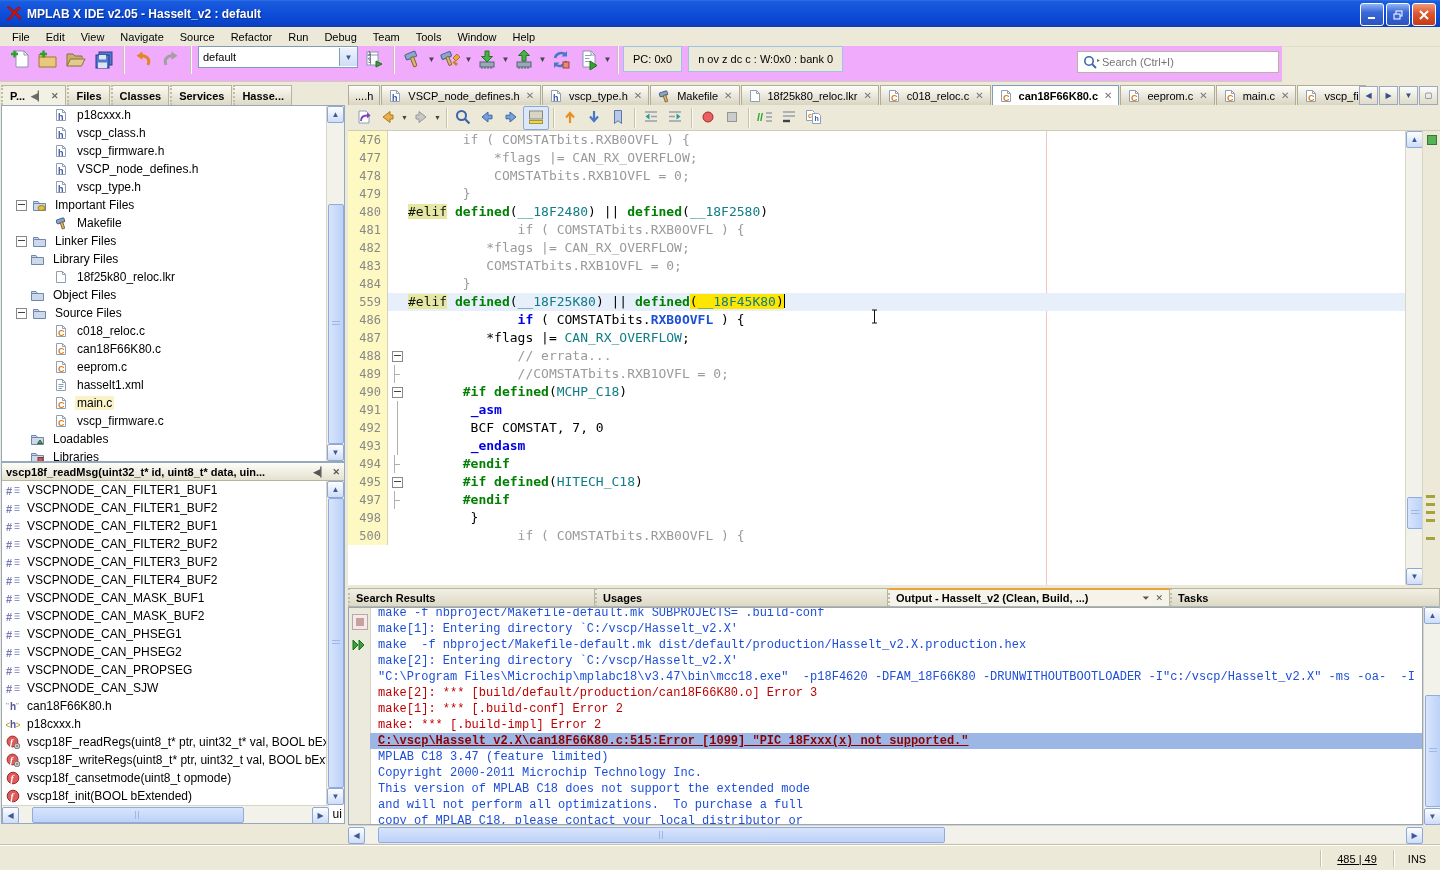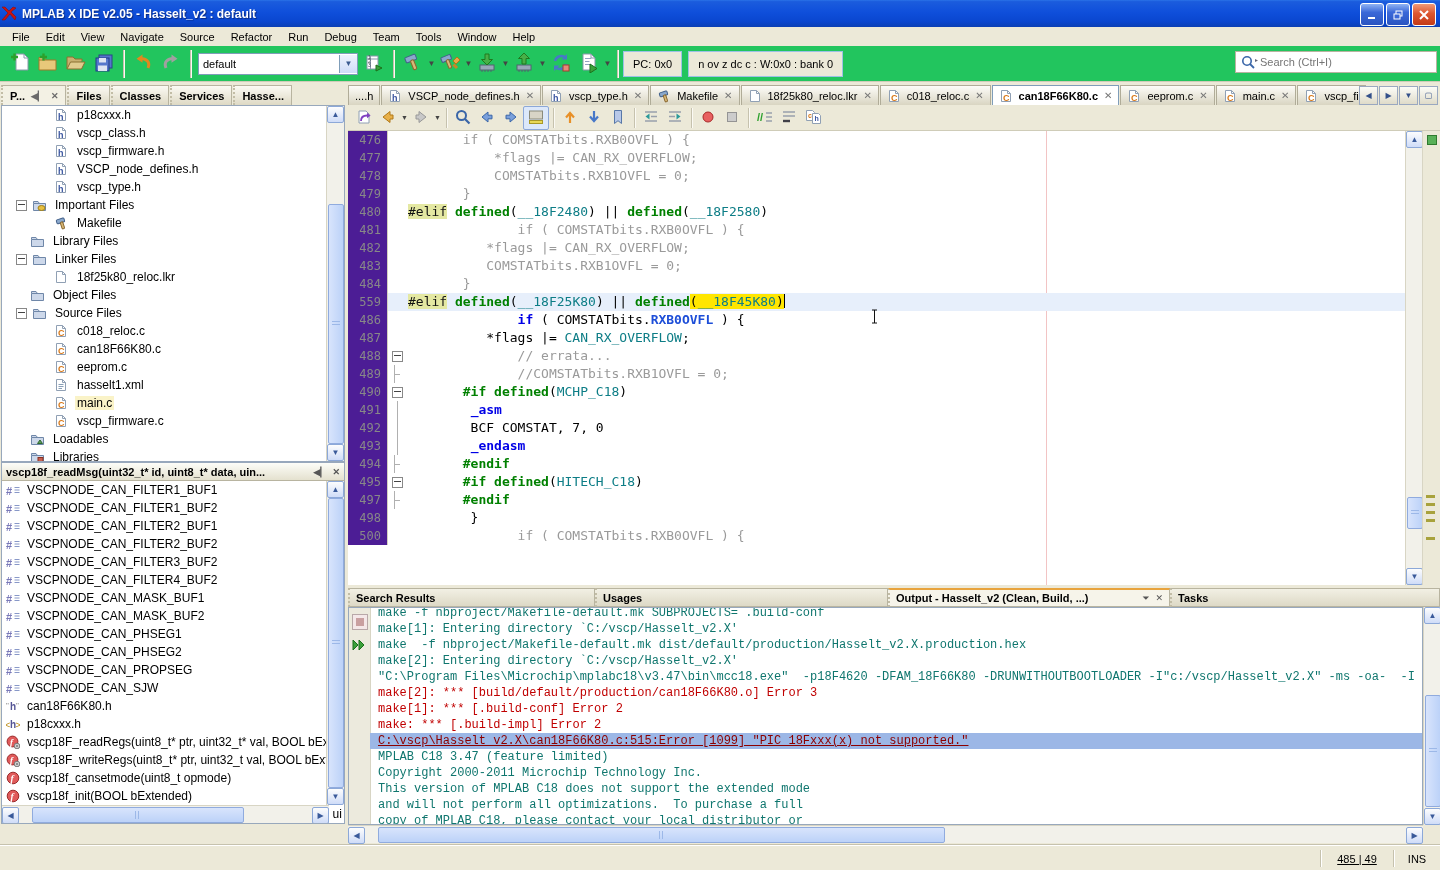--- a/index.html
+++ b/index.html
@@ -2,32 +2,32 @@
 <html><head>
 <meta charset="utf-8">
 <style>
   html,body{margin:0;padding:0;}
   body{width:1440px;height:870px;overflow:hidden;font-family:"Liberation Sans",sans-serif;font-size:11px;color:#000;}
   #app{position:absolute;width:1440px;height:870px;background:#ece9d8;}
 
   
   .titlebar{position:absolute;left:0;top:0;width:1440px;height:27px;
     background:linear-gradient(180deg,#2a73e8 0%,#1b5cdd 6%,#0f4fdb 45%,#0a46cf 80%,#0b3fb4 100%);
-    display:flex;align-items:center;box-sizing:border-box;}
+    display:flex;align-items:center;padding-left:5px;box-sizing:border-box;}
   .tb-logo{width:17px;height:17px;margin-right:5px;position:relative;flex:0 0 auto;}
   .tb-text{color:#fff;font-weight:bold;font-size:12px;text-shadow:1px 1px 1px #0a2a80;white-space:nowrap;}
   .wbtns{position:absolute;right:4px;top:3px;display:flex;gap:2px;}
   .wbtn{width:22px;height:21px;border:1px solid #fff;border-radius:3px;color:#fff;
     background:linear-gradient(180deg,#8fb3f4,#3a68d8 40%,#2a54c0);display:flex;align-items:center;justify-content:center;font-size:11px;font-weight:bold;}
   .wbtn.close{background:linear-gradient(180deg,#f09a78,#dd5630 45%,#c23a18);font-size:13px;}
 
   
   .menubar{position:absolute;left:0;top:27px;width:1440px;height:19px;background:#ece9d8;display:flex;align-items:center;padding-left:4px;border-bottom:1px solid #e2dfc8;}
   .menu-item{padding:2px 8px;font-size:11px;}
-  .toolbar{position:absolute;left:0;top:46px;width:1440px;height:36px;background:#22c55e;display:flex;align-items:center;padding-left:6px;box-sizing:border-box;border-bottom:1px solid #cfccb8;}
+  .toolbar{position:absolute;left:0;top:46px;width:1282px;height:36px;background:#f0abfc;display:flex;padding-left:6px;box-sizing:border-box;border-bottom:1px solid #cfccb8;}
   .tbtn{width:28px;height:28px;display:flex;align-items:center;justify-content:center;flex:0 0 auto;}
   .tdrop{width:9px;height:26px;display:flex;align-items:center;justify-content:center;color:#444;font-size:8px;flex:0 0 auto;}
   .tsep{width:1px;height:28px;background:#c6c2ae;box-shadow:1px 0 0 #fbfaf4;margin:0 5px;flex:0 0 auto;}
   .combo{width:158px;height:20px;background:#fff;border:1px solid #7f9db9;display:flex;align-items:center;margin:0 2px;flex:0 0 auto;}
   .combo-val{flex:1;padding-left:4px;font-size:11px;}
   .combo-btn{width:17px;height:18px;background:linear-gradient(180deg,#eef3fd,#cfdcf8);border-left:1px solid #7f9db9;display:flex;align-items:center;justify-content:center;font-size:8px;color:#3a5a90;}
   .pcbox,.flagbox{height:24px;border:1px solid #9cc2e5;background:#ece9d8;display:flex;align-items:center;padding:0 9px;font-size:11px;flex:0 0 auto;}
   .searchbox{position:absolute;right:3px;top:5px;width:202px;height:22px;background:#fff;border:1px solid #b8b4a0;display:flex;align-items:center;padding-left:4px;box-sizing:border-box;}
   .searchbox input{border:none;outline:none;flex:1;font-family:"Liberation Sans",sans-serif;font-size:11px;color:#999;background:transparent;}
 
@@ -77,21 +77,21 @@
   .edtb{position:absolute;left:348px;top:105px;width:1092px;height:26px;background:#ece9d8;border-bottom:1px solid #cfccb8;display:flex;align-items:center;padding-left:4px;box-sizing:border-box;}
   .etbtn{width:24px;height:22px;display:flex;align-items:center;justify-content:center;flex:0 0 auto;}
   .etbtn.pressed{border:1px solid #8ca8d8;background:#dce8fa;border-radius:2px;}
   .et-sep{width:1px;height:20px;background:#c6c2ae;box-shadow:1px 0 0 #fbfaf4;margin:0 4px;flex:0 0 auto;}
 
   
   .codewrap{position:absolute;left:348px;top:131px;width:1057px;height:454px;background:#fff;overflow:hidden;}
   .marginline{position:absolute;left:698px;top:0;width:1px;height:454px;background:#f2c4c4;z-index:1;}
   .code-line{position:relative;height:18px;display:flex;z-index:2;}
   .code-line.active{background:#e7effb;}
-  .cl-num{width:40px;flex:0 0 auto;background:#4c1d95;border-right:1px solid #d4d0c0;color:#888;text-align:right;padding-right:6px;box-sizing:border-box;font-family:"DejaVu Sans Mono",monospace;font-size:12px;line-height:18px;}
+  .cl-num{width:40px;flex:0 0 auto;background:#fef9c3;border-right:1px solid #d4d0c0;color:#888;text-align:right;padding-right:6px;box-sizing:border-box;font-family:"DejaVu Sans Mono",monospace;font-size:12px;line-height:18px;}
   .cl-fold{width:18px;flex:0 0 auto;display:flex;align-items:center;justify-content:center;}
   .cl-text{flex:1;font-family:"DejaVu Sans Mono",monospace;font-size:13px;line-height:18px;white-space:pre;padding-left:2px;}
   .fm-box{width:9px;height:9px;border:1px solid #888;background:#fff;position:relative;}
   .fm-box::after{content:"";position:absolute;left:1px;right:1px;top:3px;height:1px;background:#444;}
   .fm-line{width:1px;height:18px;background:#b0b0b0;}
   .fm-end{width:6px;height:18px;border-left:1px solid #b0b0b0;position:relative;}
   .fm-end::after{content:"";position:absolute;left:0;top:9px;width:5px;height:1px;background:#b0b0b0;}
   .sg-p{color:#000;}
   .sg-g{color:#9a9a9a;}
   .sg-c{color:#9a9a9a;}
@@ -113,23 +113,23 @@
   .outtabs{position:absolute;left:348px;top:588px;width:1092px;height:19px;display:flex;}
   .otab{height:19px;display:flex;align-items:center;padding:0 6px;background:linear-gradient(180deg,#f2f0e4,#ddd9c6);border:1px solid #b8b4a0;border-left:2px dotted #c2bda6;box-sizing:border-box;font-weight:bold;font-size:11px;white-space:nowrap;overflow:hidden;}
   .otab.active{background:#f6f4ea;border-top:2px solid #e8a33d;}
   .otab .sp{flex:1;}
   .otab .mini{color:#555;font-size:9px;margin-left:6px;font-weight:normal;}
   .outwrap{position:absolute;left:348px;top:607px;width:1075px;height:218px;background:#fff;border:1px solid #98a8bc;box-sizing:border-box;overflow:hidden;}
   .outmargin{position:absolute;left:0;top:0;width:21px;height:100%;background:#eceadd;border-right:1px solid #d8d5c4;}
   .obtn{position:absolute;left:3px;width:14px;height:14px;border:1px solid #b8a8a8;background:#f4e8e8;display:flex;align-items:center;justify-content:center;}
   .obtn.run{border:none;background:transparent;}
   .outlist{position:absolute;left:21px;top:-3px;right:0;font-family:"Liberation Mono",monospace;font-size:12px;line-height:16px;white-space:pre;}
-  .oline{height:16px;padding-left:8px;color:#0f766e;}
+  .oline{height:16px;padding-left:8px;color:#1d4ed8;}
   .oline.err{color:#c00000;}
-  .oline.sel{background:#9cb7e6;color:#8b0000;text-decoration:underline;}
+  .oline.sel{background:#9cb7e6;color:#8b0000;text-decoration:underline;font-weight:bold;}
 
   
   .statusbar{position:absolute;left:0;top:845px;width:1440px;height:25px;background:#ece9d8;border-top:1px solid #fff;box-shadow:0 -1px 0 #c6c2ae;display:flex;align-items:center;}
   .scell{height:17px;display:flex;align-items:center;padding:0 10px;border-left:1px solid #c6c2ae;box-shadow:inset 1px 0 0 #fff;font-size:11px;}
 
   .splitter{position:absolute;left:345px;top:85px;width:3px;height:760px;background:#ece9d8;}
 </style>
 </head>
 <body>
 
@@ -384,35 +384,35 @@
         </div>
         <div class="trow">
           <span style="width:52px;flex:0 0 auto;"></span>
           <span class="ticon"><svg width="14" height="14" viewBox="0 0 14 14">
               <rect x="2.5" y="3" width="8" height="4" rx="1" fill="#8aa8cc" stroke="#43618a" transform="rotate(-18 6 5)"></rect>
               <rect x="7" y="6" width="2.6" height="7" rx="1" fill="#d8b878" stroke="#8a6830" transform="rotate(-18 8 9)"></rect>
             </svg></span>
           <span class="tlabel">Makefile</span>
         </div>
         <div class="trow">
-          <span style="width:28px;flex:0 0 auto;"></span>
+          <span style="width:14px;flex:0 0 auto;"></span>
+          <span class="texp"></span>
           <span class="ticon"><svg width="14" height="14" viewBox="0 0 14 14">
               <path d="M1.5 5.5v-2h4.5l1.5 2" fill="#cdd8ea" stroke="#6f87a8"></path>
               <path d="M1.5 5.5h12v7h-12z" fill="#cdd8ea" stroke="#6f87a8"></path>
             </svg></span>
-          <span class="tlabel">Library Files</span>
-        </div>
-        <div class="trow">
-          <span style="width:14px;flex:0 0 auto;"></span>
-          <span class="texp"></span>
+          <span class="tlabel">Linker Files</span>
+        </div>
+        <div class="trow">
+          <span style="width:28px;flex:0 0 auto;"></span>
           <span class="ticon"><svg width="14" height="14" viewBox="0 0 14 14">
               <path d="M1.5 5.5v-2h4.5l1.5 2" fill="#cdd8ea" stroke="#6f87a8"></path>
               <path d="M1.5 5.5h12v7h-12z" fill="#cdd8ea" stroke="#6f87a8"></path>
             </svg></span>
-          <span class="tlabel">Linker Files</span>
+          <span class="tlabel">Library Files</span>
         </div>
         <div class="trow">
           <span style="width:52px;flex:0 0 auto;"></span>
           <span class="ticon"><svg width="14" height="14" viewBox="0 0 14 14">
               <path d="M2.5 1.5h6l3 3v8h-9z" fill="#fff" stroke="#90a0b4"></path>
               <path d="M8.5 1.5v3h3" fill="none" stroke="#90a0b4"></path>
             </svg></span>
           <span class="tlabel">18f25k80_reloc.lkr</span>
         </div>
         <div class="trow">

